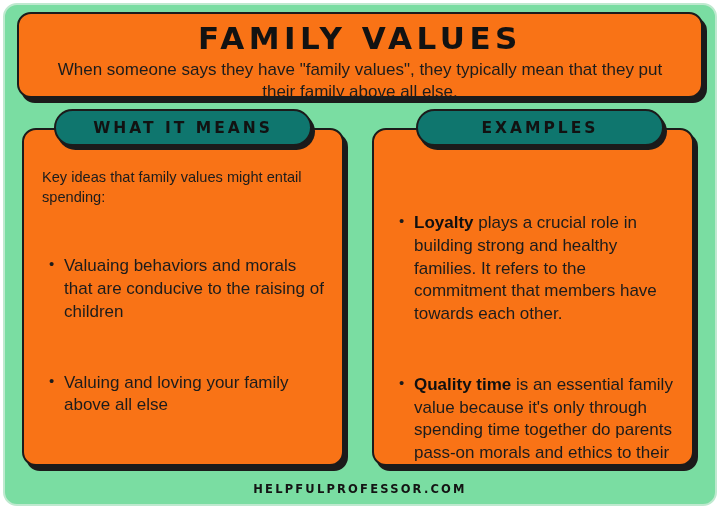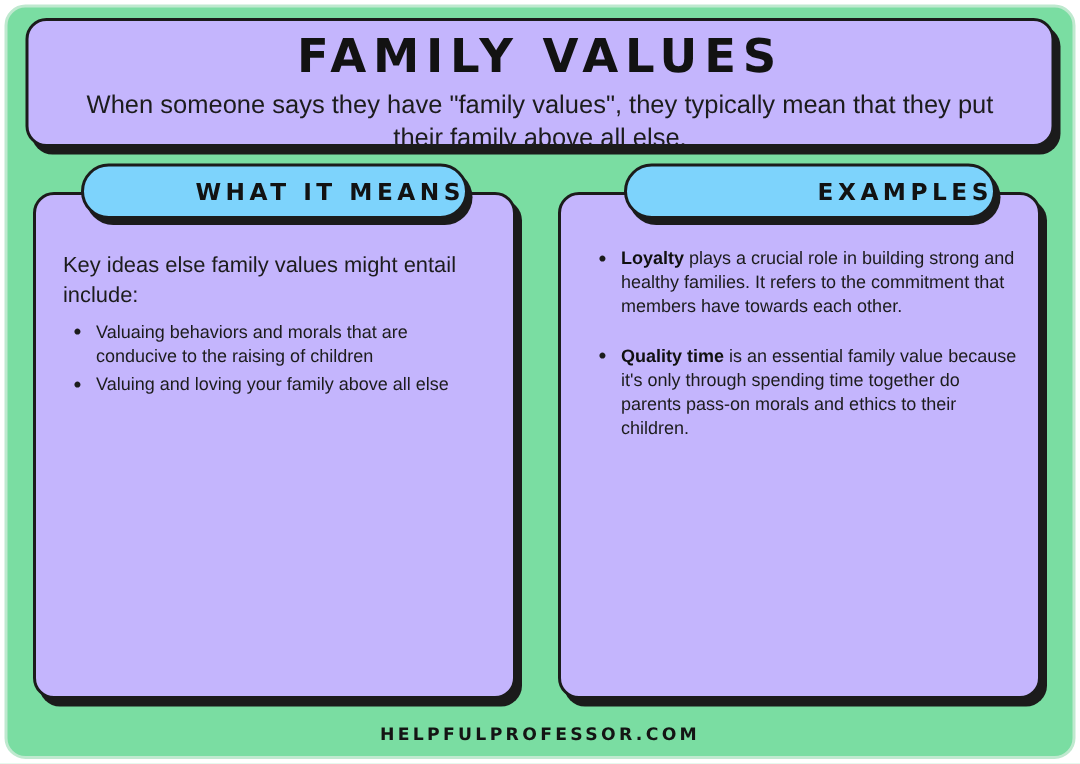--- a/index.html
+++ b/index.html
@@ -31,21 +31,21 @@
     box-sizing: border-box;
     background: #7adda2;
     border: 2px solid #bfe9cf;
     border-radius: 14px;
   }
 
   
   .card {
     position: absolute;
     box-sizing: border-box;
-    background: #c4b5fd;
+    background: #f97316;
     border: 2.5px solid #1b1b1b;
     border-radius: 14px;
     box-shadow: 4px 5px 0 0 #1b1b1b;
   }
 
   
   .title-banner {
     left: 17px;
     top: 12px;
     width: 686px;
@@ -93,27 +93,27 @@
     padding: 34px 14px 10px 16px;
     overflow: hidden;
   }
 
   
   .pill {
     position: absolute;
     top: -19px;
     height: 37px;
     box-sizing: border-box;
-    background: #7dd3fc;
+    background: #0f766e;
     border: 2.5px solid #1b1b1b;
     border-radius: 20px;
     box-shadow: 3px 4px 0 0 #1b1b1b;
     display: flex;
     align-items: center;
-    justify-content: flex-end;
+    justify-content: center;
     z-index: 5;
   }
   .pill-left  { left: 32px; width: 258px; }
   .pill-right { left: 44px; width: 248px; }
   .pill-text {
     font-family: "DejaVu Sans", sans-serif;
     font-weight: bold;
     font-size: 15.5px;
     letter-spacing: 3px;
     color: #121212;
@@ -127,25 +127,26 @@
     color: #1c1c1c;
     margin: 4px 0 6px 2px;
   }
   ul.bullets {
     margin: 0;
     padding-left: 22px;
     list-style: none;
   }
   ul.bullets li {
     position: relative;
-    font-size: 12px;
+    font-size: 17px;
     line-height: 1.34;
     color: #1c1c1c;
     margin-bottom: 2px;
     padding-left: 2px;
+    margin-top: 48px;
   }
   ul.bullets li::before {
     content: "\2022";
     position: absolute;
     left: -13px;
     top: -1px;
     font-size: 15px;
     color: #1c1c1c;
   }
   ul.bullets.spaced li { margin-bottom: 17px; }
@@ -172,21 +173,21 @@
 <div id="infographic">
   <div class="green-canvas"></div>
 
   <div class="card title-banner">
     <div class="main-title">FAMILY VALUES</div>
     <div class="subtitle">When someone says they have "family values", they typically mean that they put their family above all else.</div>
   </div>
 
   <div class="column col-left">
     <div class="card panel">
-      <p class="intro">Key ideas else family values might entail include:</p>
+      <p class="intro">Key ideas that family values might entail spending:</p>
       <ul class="bullets">
         <li>
           <span>Valuaing behaviors and morals that are conducive to the raising of children</span>
         </li>
         <li>
           <span>Valuing and loving your family above all else</span>
         </li>
       </ul>
     </div>
     <div class="pill pill-left">

